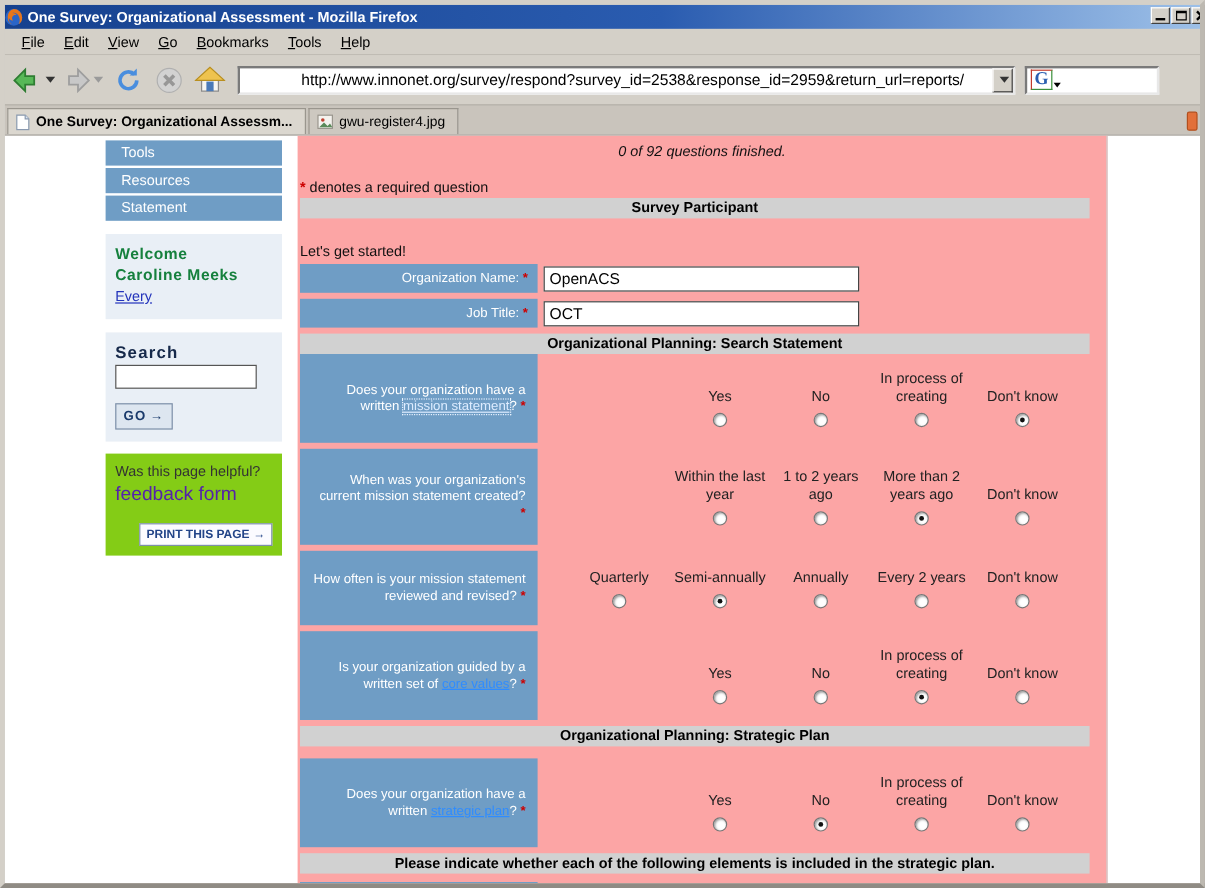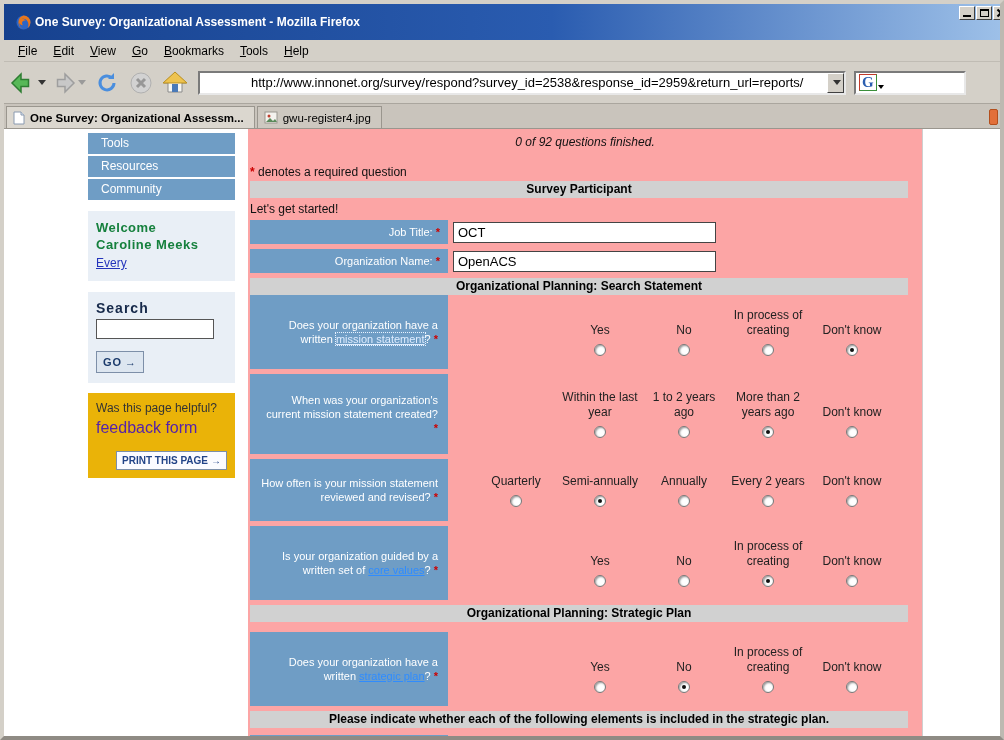--- a/index.html
+++ b/index.html
@@ -1,21 +1,21 @@
 <!DOCTYPE html>
 <html><head>
 <meta charset="utf-8">
 <style>
   html,body{margin:0;padding:0;background:#808080;}
   *{box-sizing:border-box;font-family:"Liberation Sans",sans-serif;}
   .window{position:relative;width:1004px;height:740px;background:#d4d0c8;
     border:4px solid #d4d0c8;border-bottom-color:#8f8b84;border-right-color:#bdb9b1;overflow:hidden;}
   
-  .titlebar{position:relative;height:36px;background:linear-gradient(90deg,#16418e 0%,#2a5cb0 55%,#9dc0e8 100%);
-    display:flex;align-items:center;padding:0 12px;overflow:hidden;}
+  .titlebar{position:relative;height:20px;background:linear-gradient(90deg,#16418e 0%,#2a5cb0 55%,#9dc0e8 100%);
+    display:flex;align-items:center;padding:0 0;overflow:hidden;}
   .titlebar .ttl{color:#fff;font-weight:bold;font-size:12px;margin-left:4px;white-space:nowrap;}
   .fx-icon{width:15px;height:15px;display:inline-block;flex:0 0 auto;}
   .win-controls{position:absolute;right:-9px;top:2px;display:flex;gap:1px;}
   .wbtn{width:16px;height:14px;background:#d4d0c8;border:1px solid;border-color:#fff #404040 #404040 #fff;
     display:flex;align-items:flex-end;justify-content:center;}
   .wbtn .min-glyph{width:8px;height:2px;background:#000;margin:0 0 2px 0;}
   .wbtn .max-glyph{width:9px;height:8px;border:1px solid #000;border-top-width:2px;margin-bottom:2px;}
   .wbtn .close-glyph{width:8px;height:8px;margin-bottom:2px;position:relative;}
   .wbtn .close-glyph:before{content:"";position:absolute;left:-1px;top:3px;width:10px;height:2px;background:#000;transform:rotate(45deg);}
   .wbtn .close-glyph:after{content:"";position:absolute;left:-1px;top:3px;width:10px;height:2px;background:#000;transform:rotate(-45deg);}
@@ -51,35 +51,35 @@
   
   .sidebar{position:absolute;left:84px;top:4px;width:147px;}
   .nav-item{height:21px;line-height:21px;background:#6f9dc5;color:#fff;font-size:12px;padding-left:13px;margin-bottom:2px;cursor:pointer;}
   .side-box{background:#e9eff6;margin-top:11px;padding:8px 8px 10px 8px;}
   .welcome-line{font-size:13px;font-weight:bold;color:#15803d;line-height:17px;letter-spacing:.5px;}
   .side-link{font-size:12px;color:#2333bb;text-decoration:underline;cursor:pointer;display:inline-block;margin-top:3px;}
   .search-label{font-size:14px;font-weight:bold;color:#16294a;letter-spacing:1px;}
   .search-input{width:118px;height:20px;border:1px solid #555;font-size:12px;margin-top:3px;padding:0 3px;}
   .go-btn{margin-top:12px;width:48px;height:22px;background:#dde6f0;border:1px solid #7d8fa8;color:#1a3a6b;
     font-size:11px;font-weight:bold;letter-spacing:1px;display:flex;align-items:center;justify-content:center;cursor:pointer;}
-  .feedback-box{background:#eab308;margin-top:10px;padding:8px;}
+  .feedback-box{background:#84cc16;margin-top:10px;padding:8px;}
   .helpful-text{font-size:12px;color:#333;}
   .fb-link{font-size:16px;color:#5522aa;cursor:pointer;display:inline-block;margin-top:4px;}
   .print-row{display:flex;justify-content:flex-end;margin-top:14px;}
   .print-btn{background:#fbfbff;border:1px solid #7d8fa8;color:#224488;font-size:10px;font-weight:bold;
     padding:3px 5px;display:flex;align-items:center;cursor:pointer;}
   .arrow-glyph{margin-left:3px;font-weight:bold;}
   
   .main{position:absolute;left:244px;top:0;width:675px;height:624px;border-right:1px solid #cfcfcf;background:#fca5a5;overflow:hidden;}
   .progress{margin-top:6px;text-align:center;font-style:italic;font-size:12px;color:#111;}
   .req-note{margin:16px 0 0 2px;font-size:12px;color:#111;}
   .star{color:#cc0000;font-weight:bold;}
   .section-bar{margin:2px 0 0 2px;width:658px;height:17px;line-height:17px;background:#d1d1d1;
     text-align:center;font-size:12px;font-weight:bold;color:#000;}
-  .plain-text{margin:4px 0 0 2px;font-size:12px;color:#111;height:14px;}
+  .plain-text{margin:20px 0 0 2px;font-size:12px;color:#111;height:14px;}
   .f-row{display:flex;margin:4px 0 5px 2px;align-items:center;}
   .f-label{width:198px;height:24px;background:#6f9dc5;color:#fff;font-size:11px;text-align:right;
     padding-right:8px;line-height:24px;}
   .f-input{margin-left:5px;width:263px;height:21px;border:1px solid #444;font-size:13px;padding:0 4px;}
   .q-row{display:flex;margin:0 0 5px 2px;align-items:center;}
   .q-row.first{margin-top:10px;}
   .q-label{width:198px;background:#6f9dc5;color:#fff;font-size:11px;line-height:14px;text-align:right;
     padding:17px 10px;display:flex;align-items:center;justify-content:flex-end;}
   .q-label .inner{width:100%;}
   .q-link-light{color:#ddecff;text-decoration:underline;outline:1px dotted #e8f2ff;cursor:pointer;}
@@ -196,21 +196,21 @@
       </div>
     <span class="tab-overflow"></span>
   </div>
 
   <div class="content">
 
     <div class="sidebar">
       <div>
           <div class="nav-item">Tools</div>
           <div class="nav-item">Resources</div>
-          <div class="nav-item">Community</div>
+          <div class="nav-item">Statement</div>
         </div>
 
       <div class="side-box">
         <div class="welcome-line">Welcome</div>
         <div class="welcome-line">Caroline Meeks</div>
         <a class="side-link">Every</a>
       </div>
 
       <div class="side-box">
         <div class="search-label">Search</div>
@@ -236,26 +236,26 @@
     <div class="main">
       <div class="progress">0 of 92 questions finished.</div>
       <div class="req-note">
         <span class="star">*</span>
         <span>denotes a required question</span>
       </div>
       <div>
           <div class="section-bar">Survey Participant</div>
           <div class="plain-text">Let's get started!</div>
           <div class="f-row">
+            <div class="f-label"><span>Organization Name:</span><span class="star"> *</span></div>
+            <input class="f-input" type="text" value="OpenACS" style="">
+          </div>
+          <div class="f-row">
             <div class="f-label"><span>Job Title:</span><span class="star"> *</span></div>
             <input class="f-input" type="text" value="OCT" style="">
-          </div>
-          <div class="f-row">
-            <div class="f-label"><span>Organization Name:</span><span class="star"> *</span></div>
-            <input class="f-input" type="text" value="OpenACS" style="">
           </div>
           <div class="section-bar">Organizational Planning: Search Statement</div>
           <div class="q-row">
             <div class="q-label" style="height: 74px;">
               <span class="inner"><span>Does your organization have a written </span><a class="q-link-light">mission statement</a><span>?</span><span class="star"> *</span></span>
             </div>
             <div class="opts">
               <div class="opt">
                 <div class="opt-text">Yes</div>
                 <div class="radio"></div>

